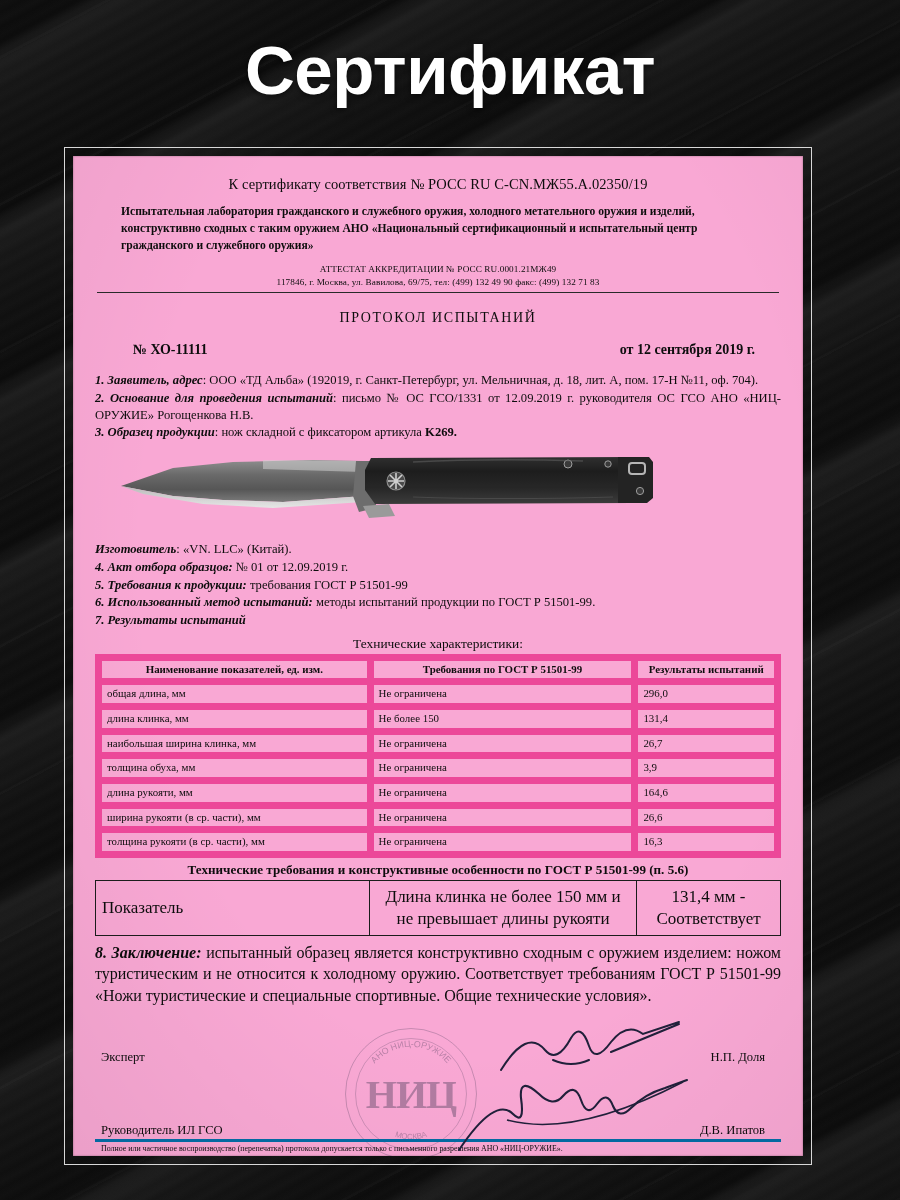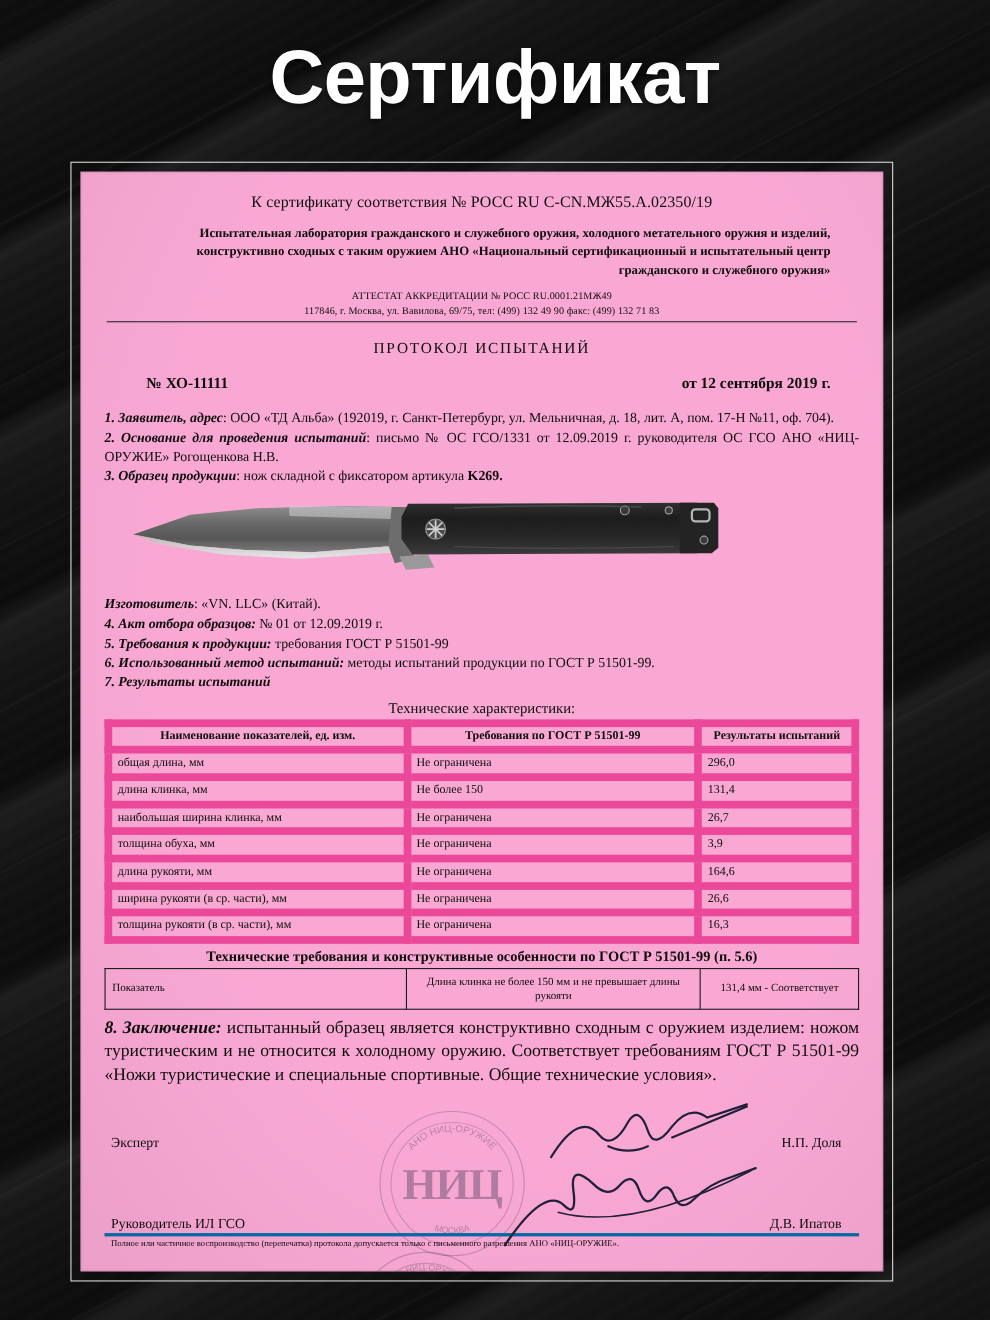--- a/index.html
+++ b/index.html
@@ -86,21 +86,21 @@
   .doc { position: relative; z-index: 2; }
 
   
   .cert-ref {
     text-align:center;
     font-size: 14.5px;
     margin: 6px 0 11px 0;
     letter-spacing:.1px;
   }
   .lab-name {
-    text-align:right;
+    text-align:left;
     font-weight:700;
     font-size: 11.6px;
     line-height: 1.45;
     margin: 0 26px 9px 26px;
   }
   .attestat {
     text-align:center;
     font-size: 9.2px;
     line-height: 1.35;
     letter-spacing:.1px;
@@ -166,21 +166,21 @@
   col.c1 { width: 40%; }
   col.c2 { width: 39%; }
   col.c3 { width: 21%; }
 
   .tbl2-title {
     text-align:center;
     font-weight:700;
     font-size: 13.1px;
     margin: 4px 0 2px 0;
   }
-  table.t2 { width:100%; border-collapse:collapse; font-size: 10px; }
+  table.t2 { width:100%; border-collapse:collapse; font-size: 17px; }
   table.t2 td { border:1px solid #1c1c1c; padding: 5px 6px; line-height:1.3; }
   table.t2 td.lbl { text-align:left; width:40%; }
   table.t2 td.mid { text-align:center; width:39%; }
   table.t2 td.val { text-align:center; width:21%; }
 
   .conclusion {
     font-size: 16px;
     line-height: 1.34;
     text-align: justify;
     margin: 6px 0 0 0;

